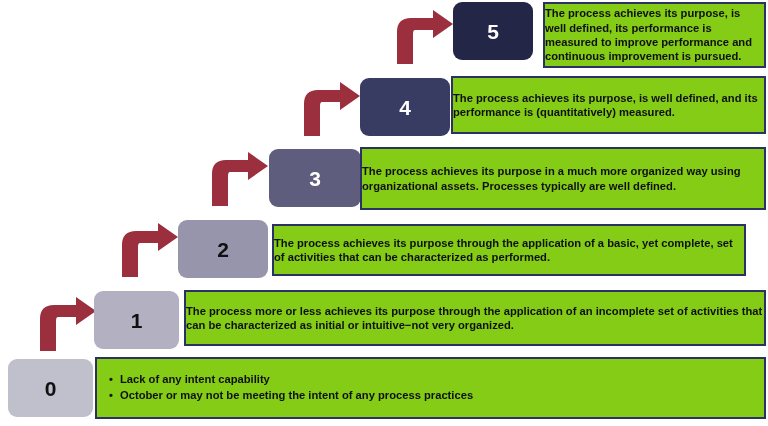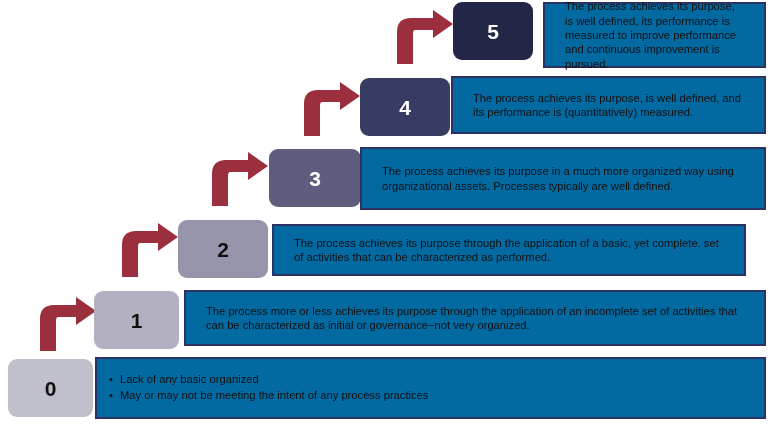--- a/index.html
+++ b/index.html
@@ -24,28 +24,29 @@
     align-items: center;
     justify-content: center;
     font-weight: bold;
     font-size: 21px;
     box-sizing: border-box;
     line-height: 1;
   }
   .desc-box {
     position: absolute;
     box-sizing: border-box;
-    background: #0369a1;
+    background: #84cc16;
     border: 2px solid #2b3162;
     display: flex;
     align-items: center;
-    padding: 5px 20px;
+    padding: 5px 0;
     color: #101010;
     font-size: 11.2px;
     line-height: 1.28;
+    font-weight: bold;
   }
   .desc-box .txt {
     display: block;
     width: 100%;
   }
   .bullets {
     margin: 0;
     padding: 0;
     list-style: none;
     width: 100%;
@@ -121,26 +122,26 @@
 
   <div class="arrow" style="left:36px; top:297px; width:60px; height:54px;">
     <svg viewBox="0 0 60 54" width="60" height="54" aria-hidden="true">
       <path d="M4 54 L4 22 Q4 8 18 8 L40 8 L40 0 L60 14 L40 28 L40 20 L22 20 Q20 20 20 24 L20 54 Z" fill="#9b2f3d"></path>
     </svg>
   </div>
   <div class="level-box" style="left:94px; top:291px; width:85px; height:58px; background:#b3b1c1; color:#101010;">
     <span>1</span>
   </div>
   <div class="desc-box" style="left:184px; top:290px; width:582px; height:56px;">
-    <span class="txt">The process more or less achieves its purpose through the application of an incomplete set of activities that can be characterized as initial or governance−not very organized.</span>
+    <span class="txt">The process more or less achieves its purpose through the application of an incomplete set of activities that can be characterized as initial or intuitive−not very organized.</span>
   </div>
 
   <div class="level-box" style="left:8px; top:359px; width:85px; height:58px; background:#c0bfcc; color:#101010;">
     <span>0</span>
   </div>
   <div class="desc-box" style="left:95px; top:357px; width:671px; height:62px; padding-left:12px;">
     <ul class="bullets">
-      <li>Lack of any basic organized</li>
-      <li>May or may not be meeting the intent of any process practices</li>
+      <li>Lack of any intent capability</li>
+      <li>October or may not be meeting the intent of any process practices</li>
     </ul>
   </div>
 
 </div>
 
 </body></html>

